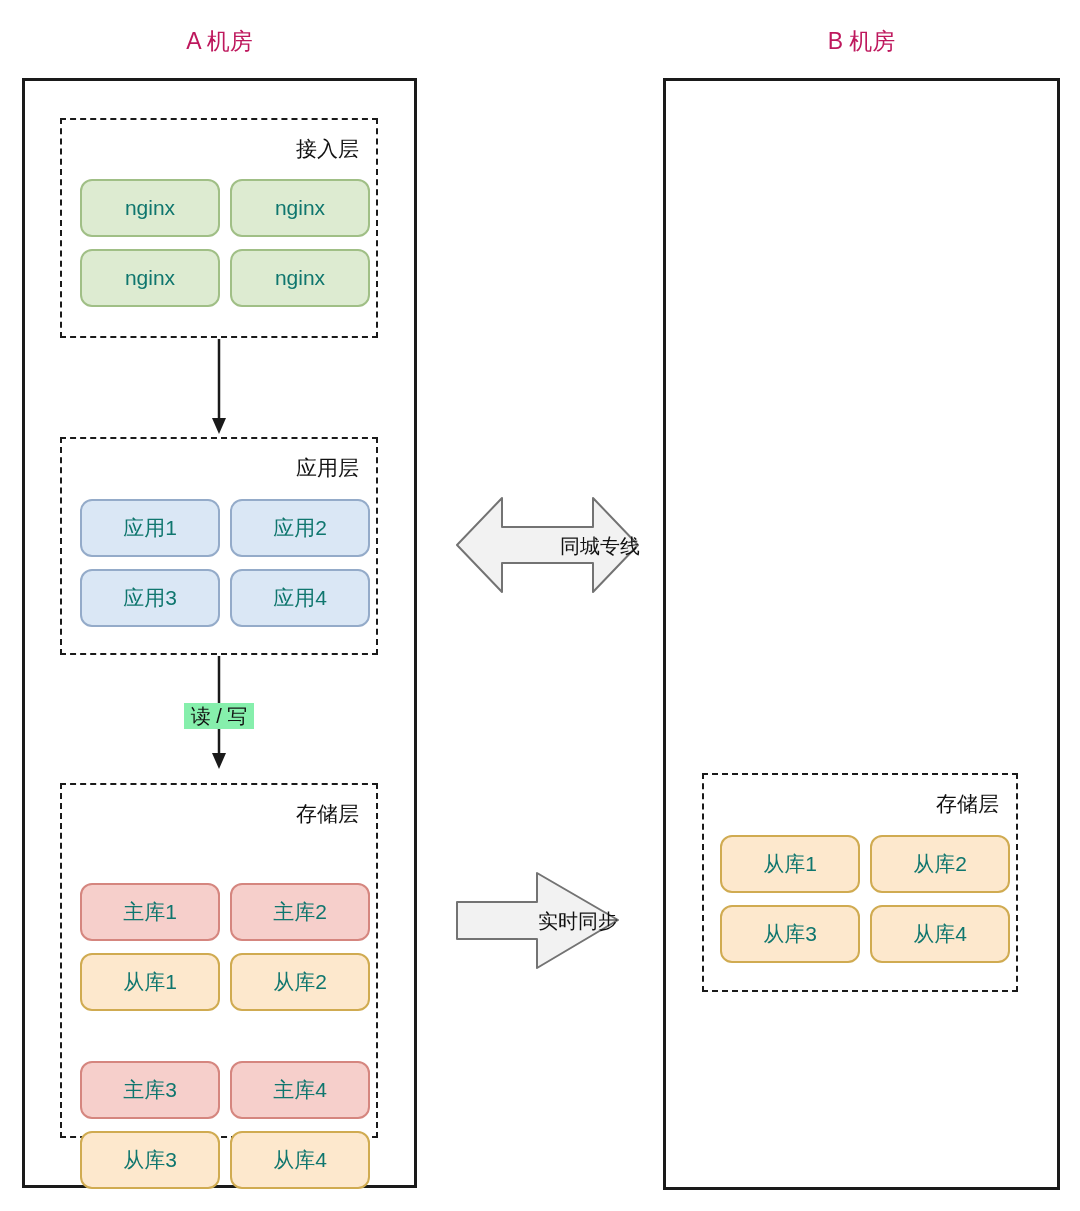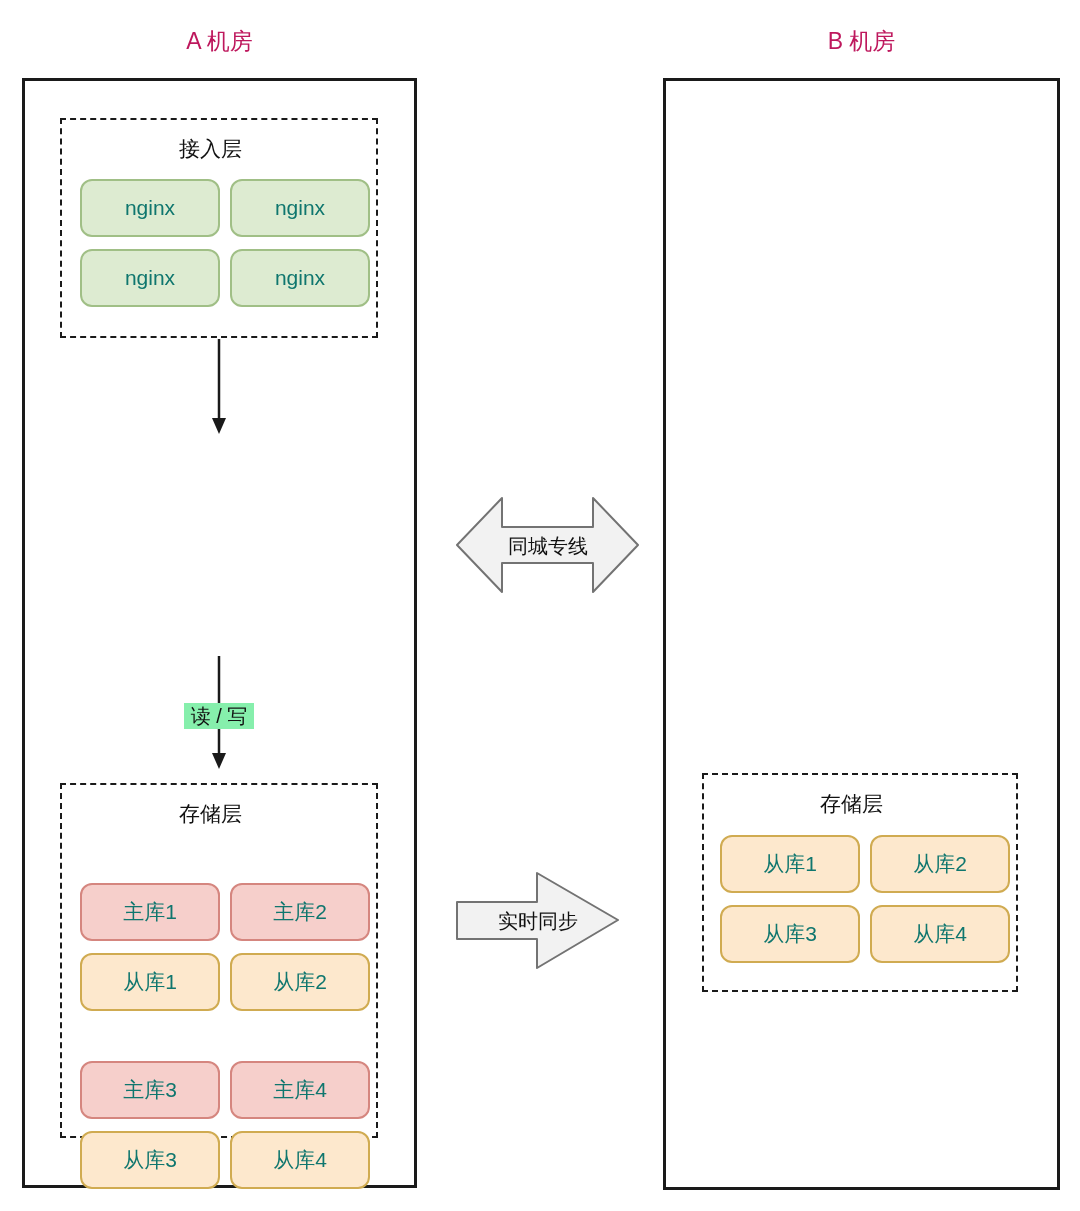--- a/index.html
+++ b/index.html
@@ -34,21 +34,21 @@
     position: absolute;
     box-sizing: border-box;
     border: 2px dashed var(--line-color, #1a1a1a);
     background: #ffffff;
   }
   .layer-title {
     position: absolute;
     left: 0;
     right: 17px;
     top: 15px;
-    text-align: center;
+    text-align: right;
     font-size: 21px;
     font-weight: 500;
     color: #111111;
   }
   .node-grid {
     position: absolute;
     display: grid;
     grid-template-columns: 140px 140px;
     gap: 12px 10px;
   }
@@ -81,21 +81,21 @@
     stroke: none;
   }
   .big-arrow {
     fill: var(--arrow-fill, #f2f2f2);
     stroke: var(--arrow-border, #737373);
     stroke-width: 2;
     stroke-linejoin: round;
   }
   .arrow-label {
     position: absolute;
-    text-align: center;
+    text-align: right;
     font-size: 20px;
     line-height: 28px;
     color: #111111;
   }
   .rw-label {
     position: absolute;
     display: flex;
     justify-content: center;
     font-size: 20px;
     line-height: 26px;
@@ -125,20 +125,29 @@
       <div class="node green">nginx</div>
       <div class="node green">nginx</div>
     </div>
   </div>
 
   <svg class="arrow-svg" style="left:207px; top:339px;" width="24" height="96">
     <line x1="12" y1="0" x2="12" y2="81"></line>
     <polygon class="head" points="5,79 19,79 12,95"></polygon>
   </svg>
 
+  <div class="layer" style="left:60px; top:437px; width:318px; height:218px;">
+    <div class="layer-title">应用层</div>
+    <div class="node-grid" style="left:18px; top:60px;">
+      <div class="node blue">应用1</div>
+      <div class="node blue">应用2</div>
+      <div class="node blue">应用3</div>
+      <div class="node blue">应用4</div>
+    </div>
+  </div>
 
   <svg class="arrow-svg" style="left:207px; top:656px;" width="24" height="114">
     <line x1="12" y1="0" x2="12" y2="98"></line>
     <polygon class="head" points="5,97 19,97 12,113"></polygon>
   </svg>
   <div class="rw-label" style="left:149px; top:703px; width:140px;">
     <span>读 / 写</span>
   </div>
 
   <div class="layer" style="left:60px; top:783px; width:318px; height:355px;">

